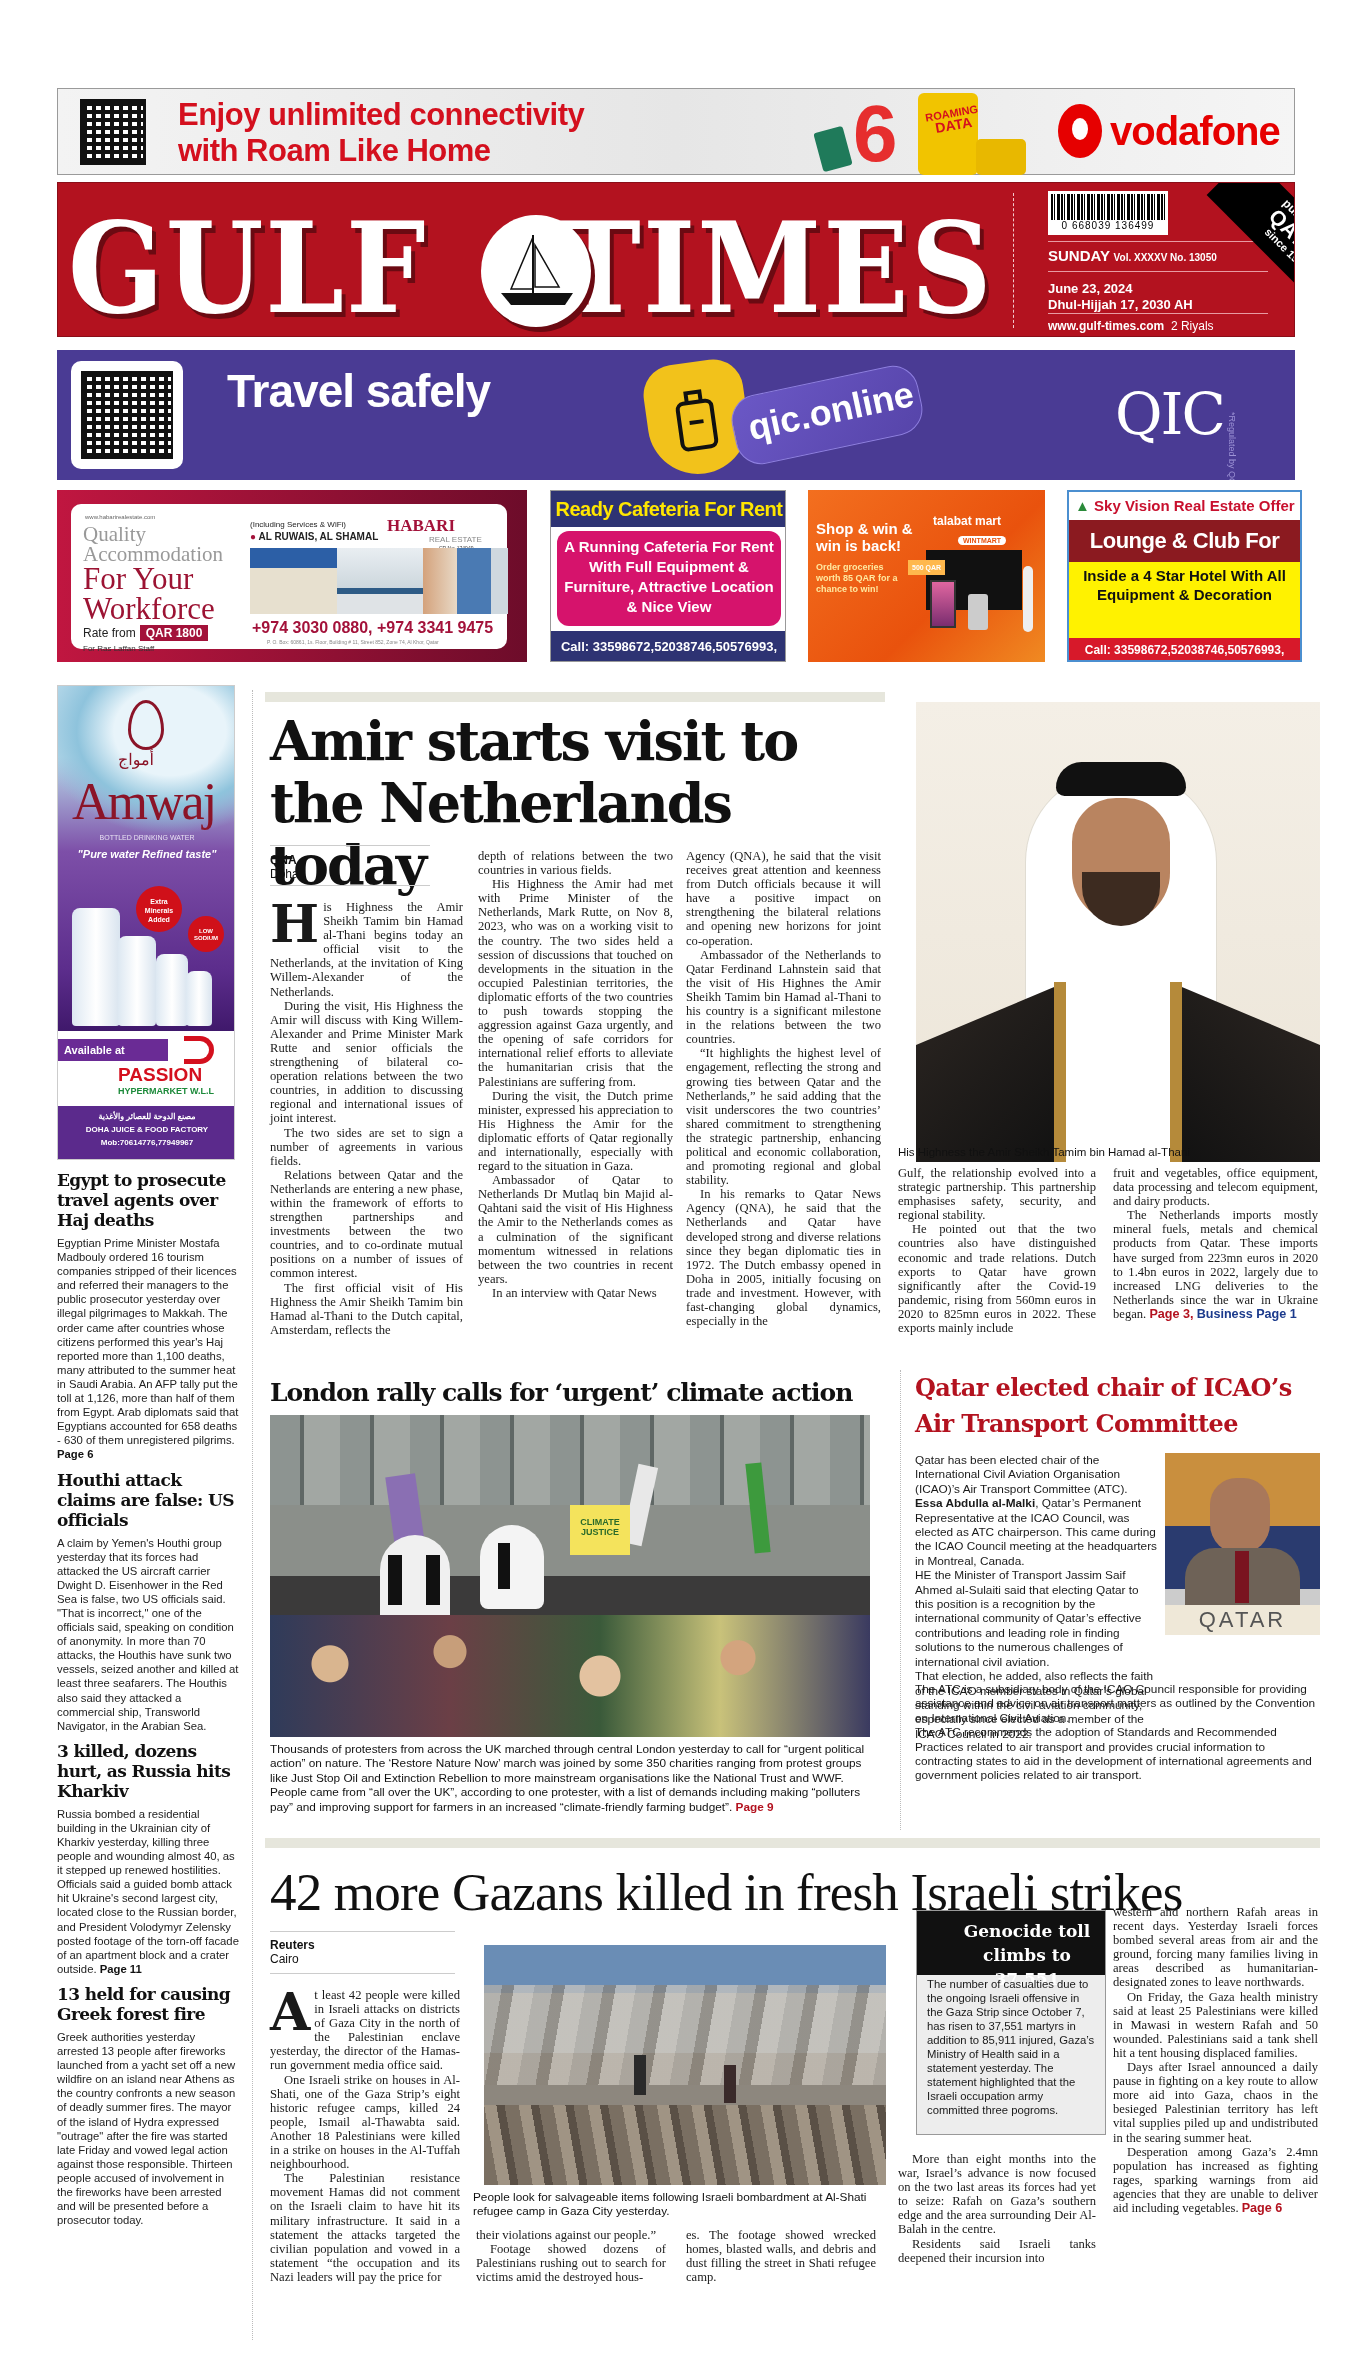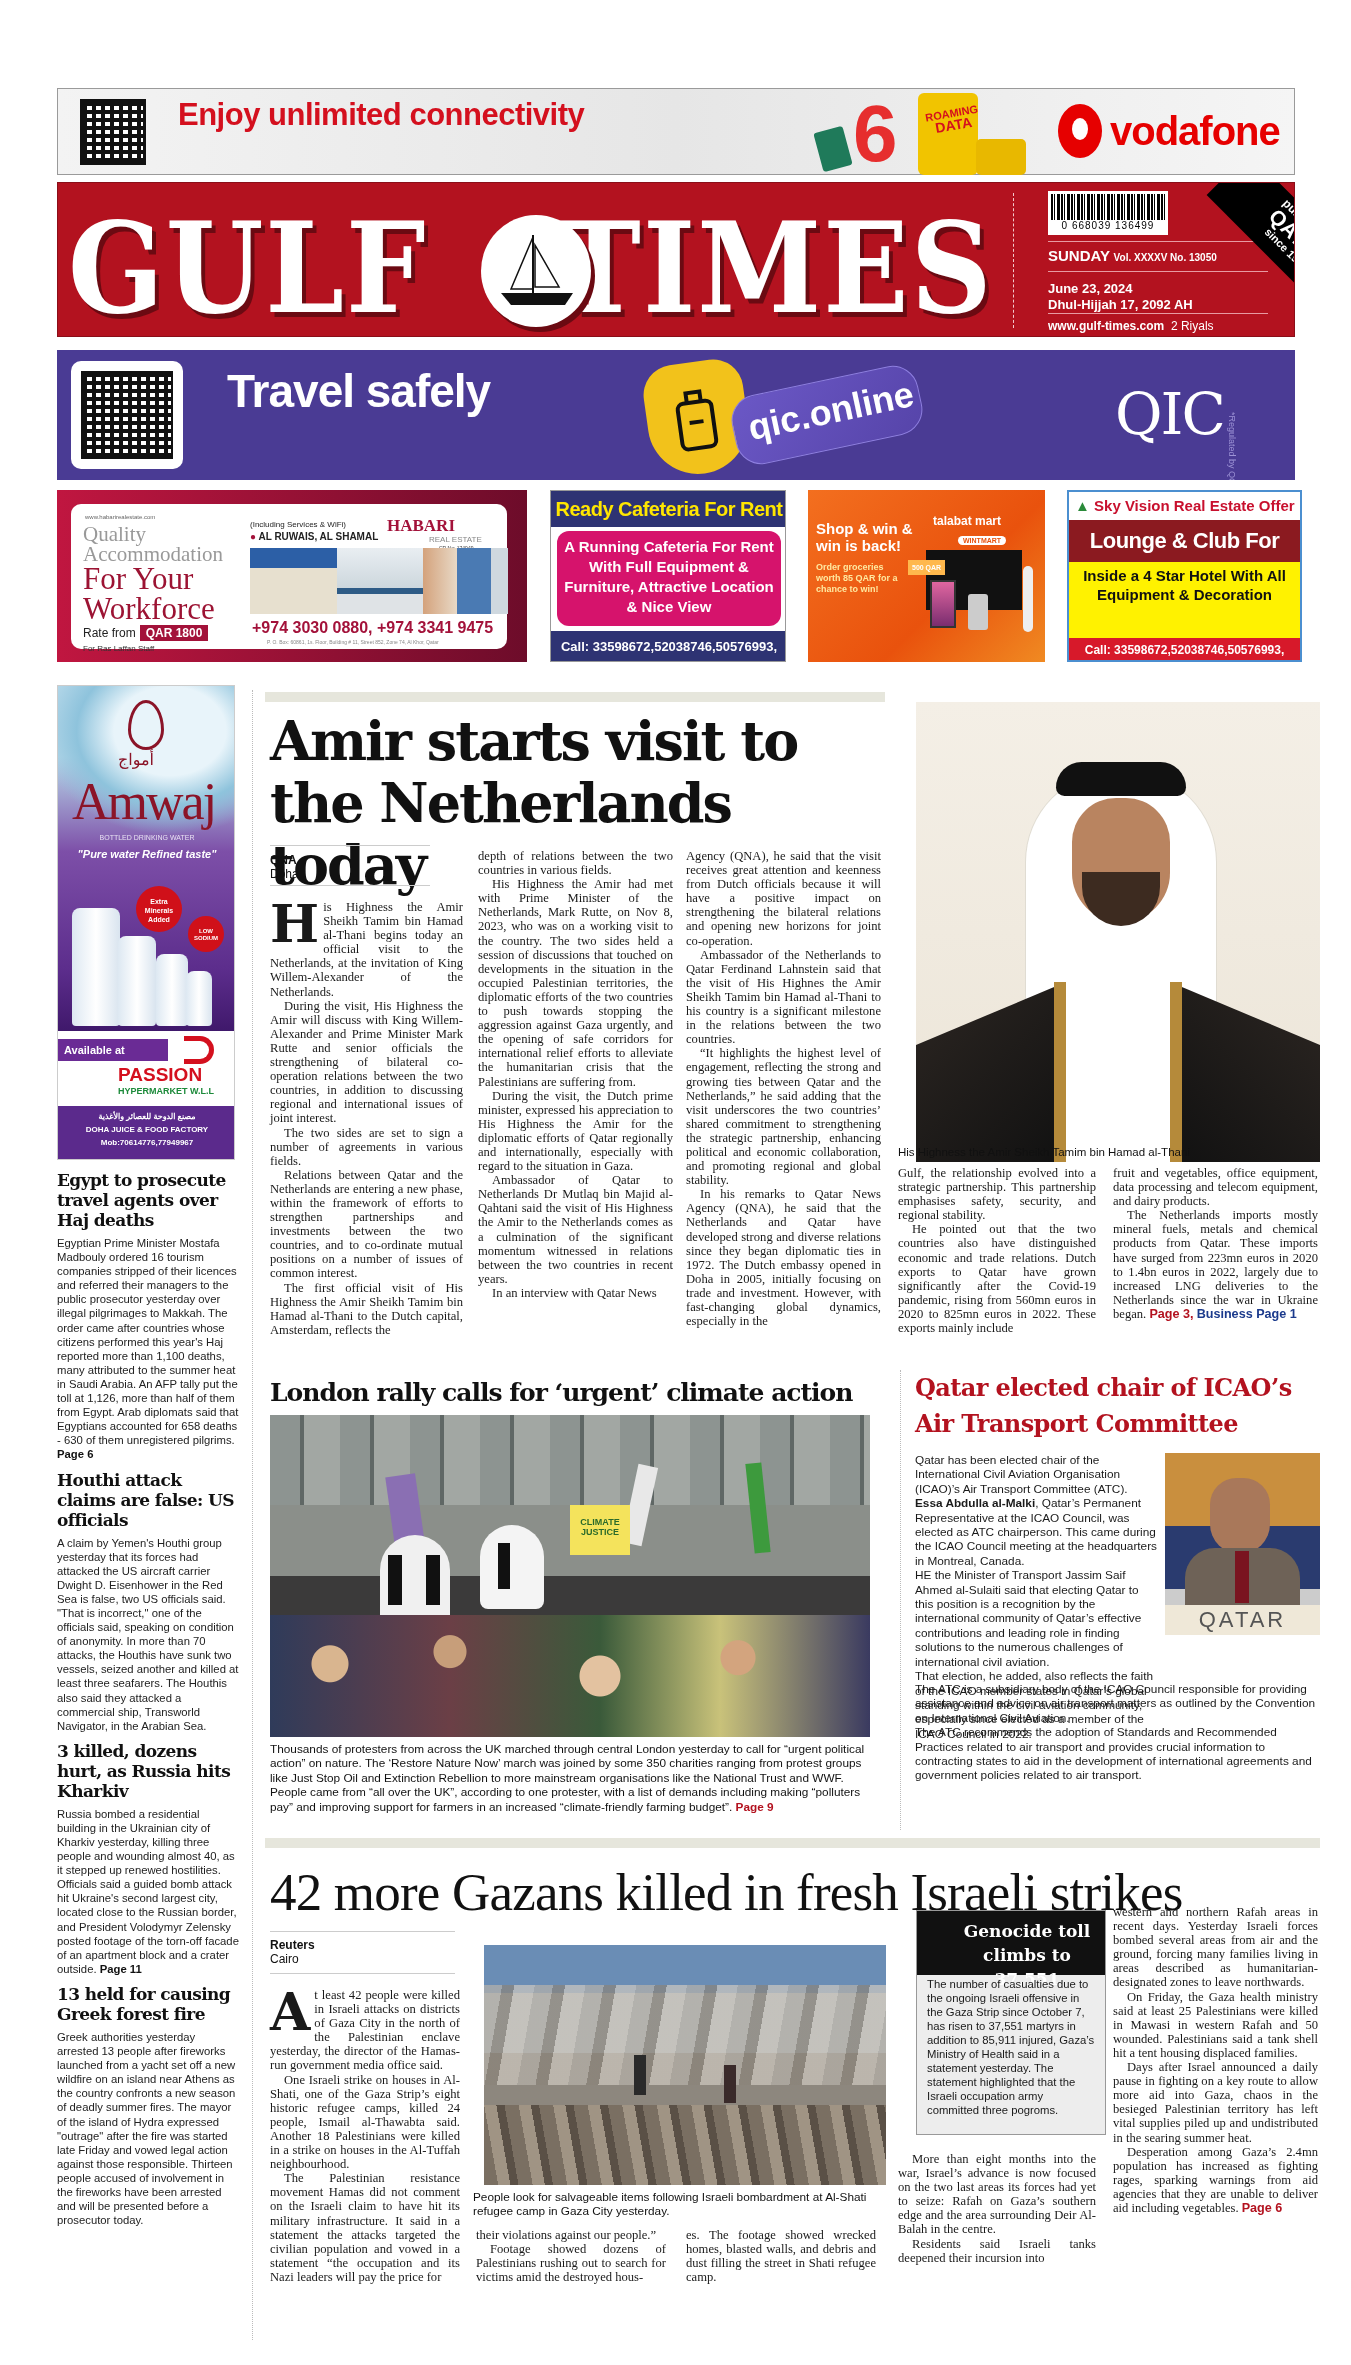--- a/index.html
+++ b/index.html
@@ -165,20 +165,21 @@
   #toll-box .head { height: 64px; background: #111; color: #fff; font-family: "DejaVu Serif", serif; font-weight: bold; font-size: 17px; line-height: 24px; text-align: center; padding-top: 8px; padding-left: 32px; }
   #toll-box .body { padding: 2px 10px; font-size: 11.3px; line-height: 14px; color: #1a1a1a; }
 </style>
 </head>
 <body>
 
 <div id="ad-vodafone" class="abs">
   <div class="abs qr"></div>
   <div class="abs headline">
     <div>Enjoy unlimited connectivity</div>
+    <div>with Roam Like Home</div>
   </div>
   <div class="abs passport"></div>
   <div class="abs six">6</div>
   <div class="abs suitcase"></div>
   <div class="abs roam">
     <div>ROAMING</div>
     <div style="font-size:14px">DATA</div>
   </div>
   <div class="abs suitcase2"></div>
   <div class="abs logo-circle"></div>
@@ -202,21 +203,21 @@
     <div class="bars"></div>
     <div class="num">0  668039  136499</div>
   </div>
   <div class="abs line" style="top:58px"></div>
   <div class="abs day">
     <span class="big">SUNDAY</span> <span style="font-size:10px">Vol. XXXXV No. 13050</span>
   </div>
   <div class="abs line" style="top:88px"></div>
   <div class="abs date1">
     <div>June 23, 2024</div>
-    <div>Dhul-Hijjah 17, 2092 AH</div>
+    <div>Dhul-Hijjah 17, 2030 AH</div>
   </div>
   <div class="abs line" style="top:130px"></div>
   <div class="abs web">
     <b>www.gulf-times.com</b>&nbsp;&nbsp;<span>2 Riyals</span>
   </div>
   <div class="abs ribbon">
     <div class="r1">published in</div>
     <div class="r2">QATAR</div>
     <div class="r3">since 1978</div>
   </div>

